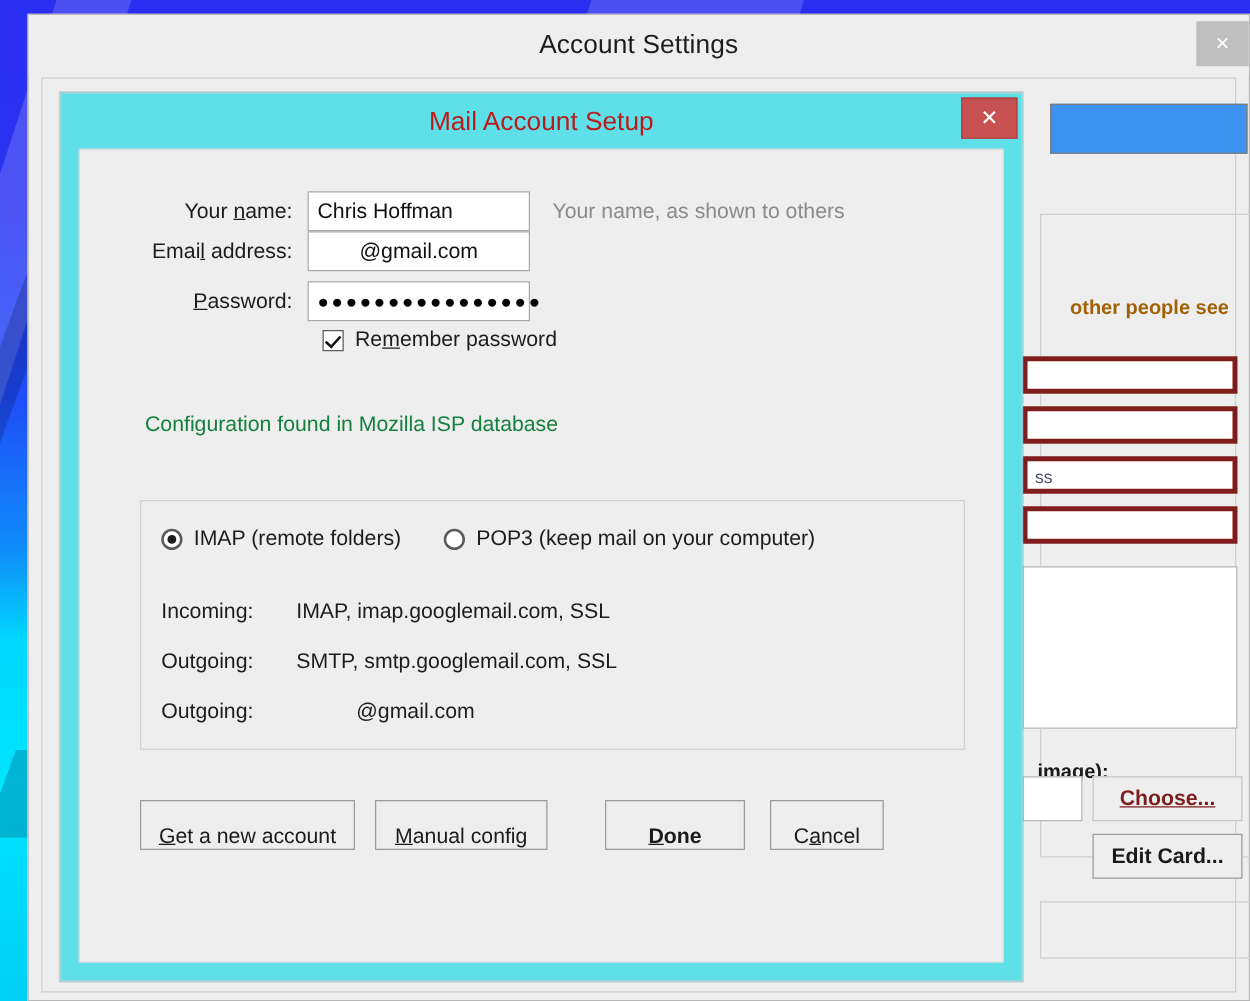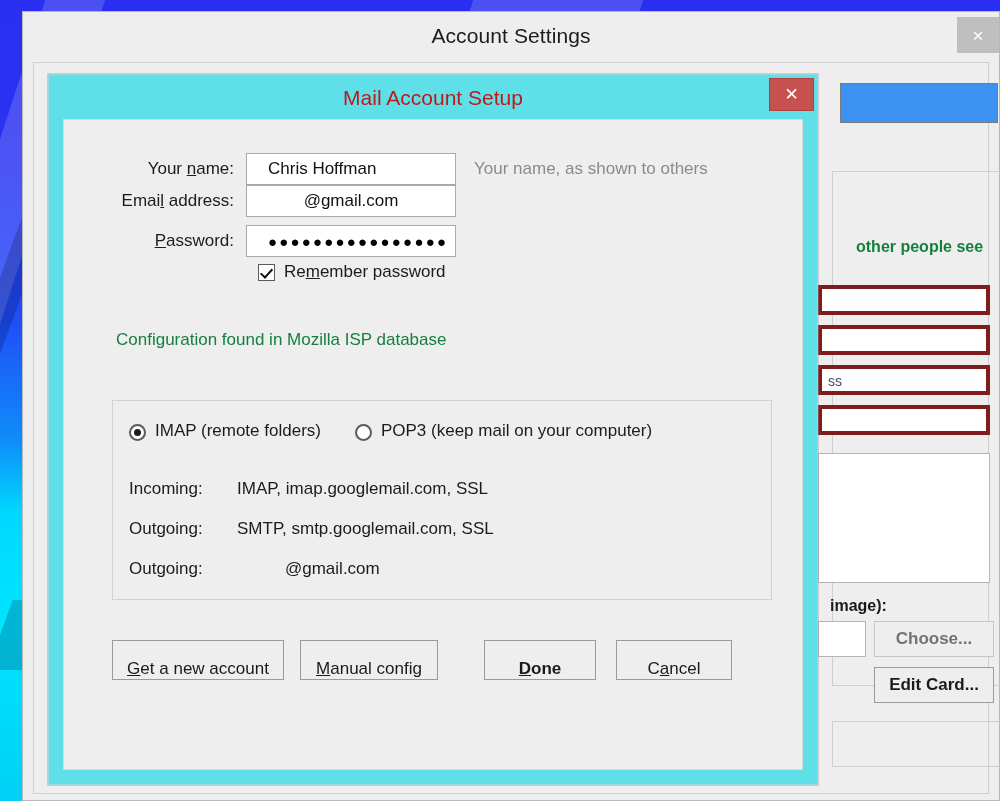--- a/index.html
+++ b/index.html
@@ -107,21 +107,21 @@
     left: 28px; top: 100px;
     width: 172px; height: 515px;
     border: 1px solid #cfcfcf;
     box-sizing: border-box;
   }
   .bg-group-label {
     position: absolute;
     left: 52px; top: 167px;
     font-size: 16px;
     font-weight: bold;
-    color: #15803d;
+    color: #a16207;
     white-space: nowrap;
   }
   .bg-input {
     position: absolute;
     left: 14px;
     width: 172px; height: 30px;
     background: #ffffff;
     border: 4px solid #7f1d1d;
     box-sizing: border-box;
   }
@@ -138,21 +138,21 @@
   .bg-textarea {
     position: absolute;
     left: 14px; top: 382px;
     width: 172px; height: 130px;
     background: #ffffff;
     border: 1px solid #b4b4b4;
     box-sizing: border-box;
   }
   .bg-photo-label {
     position: absolute;
-    left: 26px; top: 526px;
+    left: 26px; top: 538px;
     font-size: 16px;
     font-weight: bold;
     color: #1a1a1a;
     white-space: nowrap;
   }
   .bg-small-box {
     position: absolute;
     left: 14px; top: 550px;
     width: 48px; height: 36px;
     background: #fff;
@@ -168,23 +168,24 @@
     display: flex;
     align-items: center;
     justify-content: center;
     font-size: 17px;
     color: #1a1a1a;
     font-weight: bold;
     cursor: pointer;
   }
   .bg-btn.choose {
     left: 70px; top: 550px; width: 120px;
-    color: #737373;
+    color: #7f1d1d;
     border-color: #c6c6c6;
     font-weight: bold;
+    text-decoration: underline;
   }
   .bg-btn.editcard {
     left: 70px; top: 596px; width: 120px;
   }
   .bg-bottom-box {
     position: absolute;
     left: 28px; top: 650px;
     width: 172px; height: 46px;
     border: 1px solid #cfcfcf;
     box-sizing: border-box;
@@ -250,28 +251,28 @@
   .field-label {
     width: 182px;
     text-align: right;
     padding-right: 12px;
     font-size: 17px;
     color: #1c1c1c;
     box-sizing: border-box;
     white-space: nowrap;
   }
   .field-input {
-    width: 210px;
+    width: 178px;
     height: 32px;
     background: #ffffff;
     border: 1px solid #a9a9a9;
     box-sizing: border-box;
     font-size: 17px;
     color: #111;
-    padding: 0 21px;
+    padding: 0 7px;
     display: flex;
     align-items: center;
     font-family: "Liberation Sans", sans-serif;
     outline: none;
   }
   .field-input.centered { justify-content: center; }
   .field-hint {
     margin-left: 18px;
     font-size: 17px;
     color: #8b8b8b;
@@ -334,21 +335,21 @@
     box-sizing: border-box;
   }
   #radio-row {
     position: absolute;
     left: 16px; top: 20px;
     display: flex;
     align-items: center;
   }
   .radio-opt {
     display: flex;
-    align-items: flex-end;
+    align-items: center;
     cursor: pointer;
     margin-right: 34px;
   }
   .radio {
     width: 17px; height: 17px;
     border: 2px solid #5a5a5a;
     border-radius: 50%;
     background: #ffffff;
     box-sizing: border-box;
     margin-right: 9px;
@@ -402,21 +403,21 @@
     align-items: flex-end;
     justify-content: center;
     font-size: 17px;
     color: #1a1a1a;
     cursor: pointer;
     white-space: nowrap;
   }
   #btn-get-account { left: 0px; width: 172px; }
   #btn-manual { left: 188px; width: 138px; }
   #btn-done { left: 372px; width: 112px; font-weight: bold; }
-  #btn-cancel { left: 504px; width: 116px; }
+  #btn-cancel { left: 504px; width: 91px; }
 </style>
 </head>
 <body>
 
 <div id="screen">
 
   <div id="wallpaper">
     <div class="streak" style="left:-10px; top:-40px; width:60px; height:420px;"></div>
     <div class="dark-streak" style="left:10px; top:100px; width:28px; height:300px;"></div>
     <div class="streak" style="left:470px; top:-60px; width:170px; height:140px;"></div>

